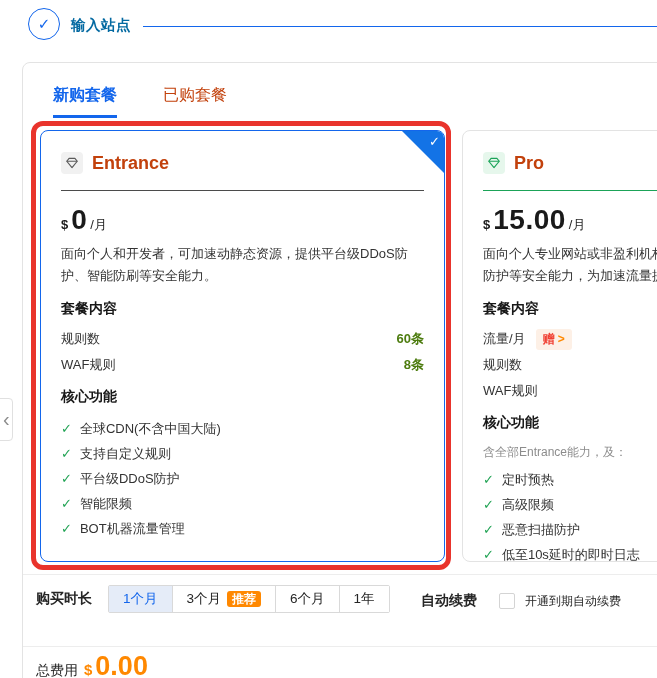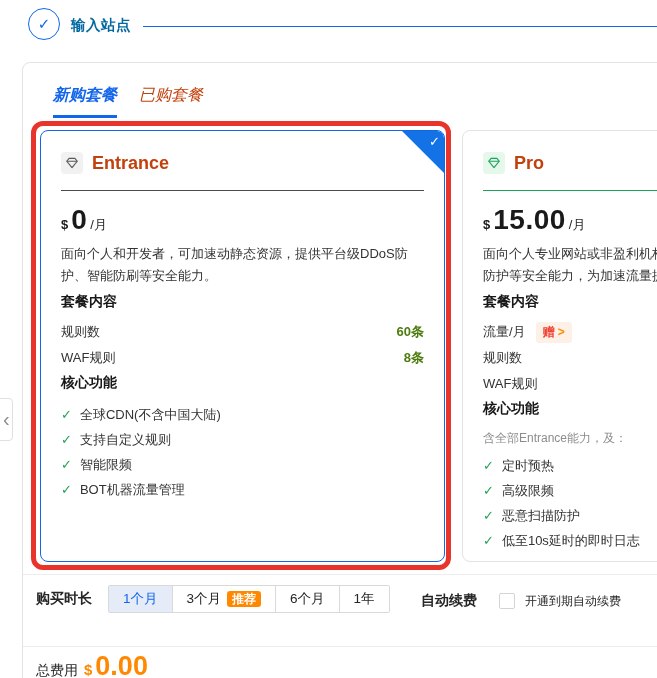--- a/index.html
+++ b/index.html
@@ -13,21 +13,21 @@
     border-radius:50%; display:flex; align-items:center; justify-content:center; color:#1366ec; }
   .step-circle::before { content:"✓"; font-size:15px; font-weight:bold; }
   .step-title { position:absolute; left:71px; top:16px; font-size:14.5px; font-weight:bold; color:#0369a1; letter-spacing:.5px; }
   .step-line { position:absolute; left:143px; right:0; top:26px; border-top:1.6px solid #1366ec; }
 
   
   .panel { position:absolute; left:22px; top:62px; width:690px; height:660px;
     background:#fff; border:1px solid #e3e3e3; border-radius:8px; }
 
   
-  .tabs { position:absolute; left:30px; top:22px; display:flex; gap:22px;font-style:italic; }
+  .tabs { position:absolute; left:30px; top:22px; display:flex; gap:46px; }
   .tab { font-size:16px; color:#c2410c; padding-bottom:9px; cursor:pointer; }
   .tab.active { color:#1366ec; font-weight:bold; border-bottom:3px solid #1366ec; }
 
   
   .cards { position:absolute; left:17px; top:67px; display:flex; gap:17px; }
   .card { position:relative; width:405px; height:432px; background:#fff; border:1px solid #e3e3e3;
     border-radius:8px; padding:20px; overflow:hidden; }
   .card.selected { border:1.6px solid #1366ec; }
   .corner-badge { position:absolute; top:0; right:0; width:0; height:0;
     border-top:42px solid #1373e6; border-left:42px solid transparent; }
@@ -44,21 +44,21 @@
   .head-divider.green { border-top-color:#1ba358; }
 
   .price-row { margin-top:13px; display:flex; align-items:baseline; height:30px; }
   .price-cur { font-size:13px; font-weight:bold; margin-right:3px; }
   .price-num { font-size:28px; font-weight:bold; letter-spacing:.5px; }
   .price-unit { font-size:13px; margin-left:3px; color:#262626; }
 
   .plan-desc { margin-top:9px; font-size:13px; line-height:22px; color:#333; height:44px; }
   .plan-desc .dline { white-space:nowrap; overflow:hidden; }
 
-  .sec-title { margin-top:6px; font-size:14px; font-weight:bold; color:#181818; }
+  .sec-title { margin-top:13px; font-size:14px; font-weight:bold; color:#181818; }
 
   .rows { margin-top:11px; }
   .row { display:flex; justify-content:space-between; align-items:center; height:20px; margin-bottom:6px; font-size:13px; color:#333; }
   .row .val { font-weight:bold; color:#4d7c0f; }
   .gift-badge { display:inline-flex; align-items:center; gap:3px; margin-left:10px; background:#fdf0e6;
     border-radius:3px; padding:2px 7px; font-size:12px; cursor:pointer; }
   .gift-badge .g { color:#f04134; font-weight:bold; }
   .gift-badge .a { color:#ff8800; font-weight:bold; }
 
   .features { margin-top:10px; }
@@ -153,20 +153,24 @@
           <div class="feature">
               <span class="check-icon"></span>
               <span>全球CDN(不含中国大陆)</span>
             </div>
           <div class="feature">
               <span class="check-icon"></span>
               <span>支持自定义规则</span>
             </div>
           <div class="feature">
               <span class="check-icon"></span>
+              <span>平台级DDoS防护</span>
+            </div>
+          <div class="feature">
+              <span class="check-icon"></span>
               <span>智能限频</span>
             </div>
           <div class="feature">
               <span class="check-icon"></span>
               <span>BOT机器流量管理</span>
             </div>
         </div>
       </div>
 
       <div class="card">

